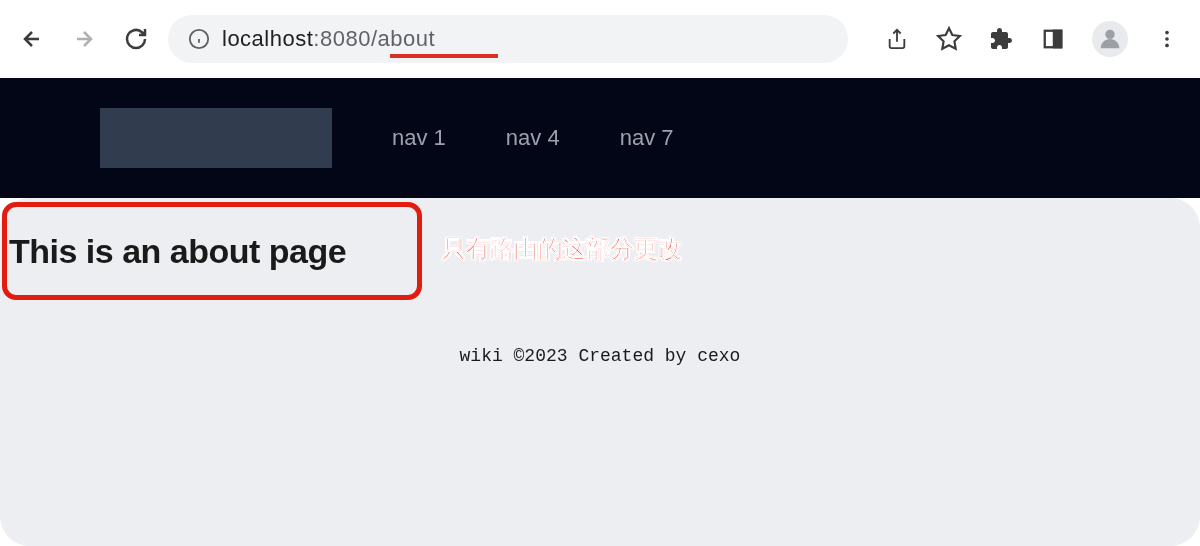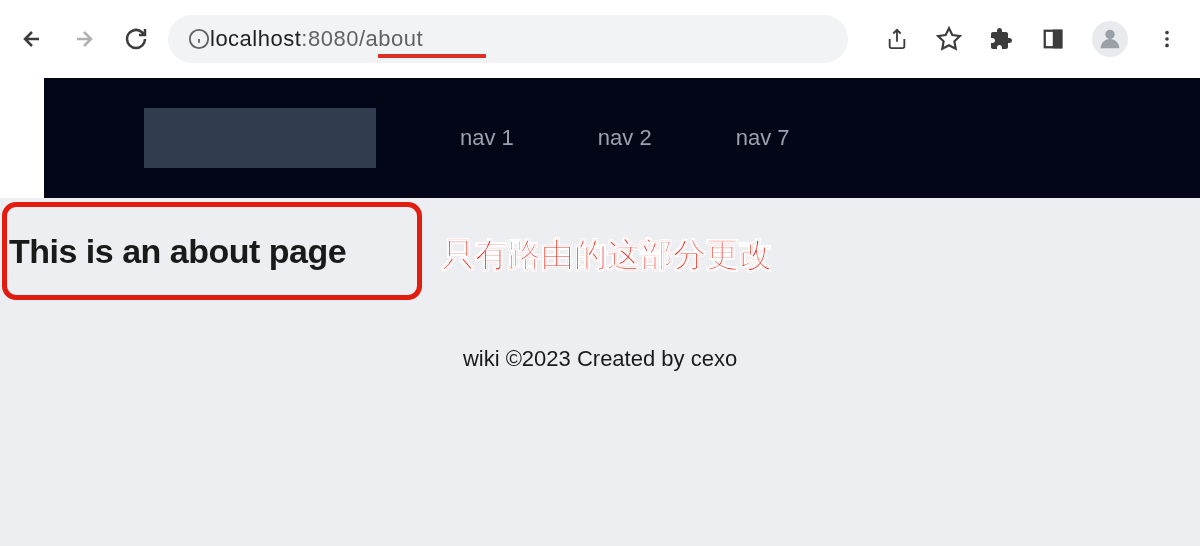--- a/index.html
+++ b/index.html
@@ -5,43 +5,43 @@
     * { margin: 0; padding: 0; box-sizing: border-box; }
     body { font-family: -apple-system, BlinkMacSystemFont, "Segoe UI", Arial, sans-serif; background: #fff; width: 1200px; height: 546px; overflow: hidden; }
     
     
     .browser-bar { height: 78px; background: #fff; display: flex; align-items: center; padding: 0 20px; gap: 20px; }
     .nav-controls { display: flex; align-items: center; gap: 28px; }
     .nav-arrow { width: 24px; height: 24px; display: flex; align-items: center; justify-content: center; color: #3c3c3c; }
     .nav-arrow.disabled { color: #b0b0b0; }
     .reload-icon { width: 24px; height: 24px; display: flex; align-items: center; justify-content: center; color: #3c3c3c; }
     
-    .address-bar { flex: 1; height: 48px; background: #f1f3f4; border-radius: 24px; display: flex; align-items: center; padding: 17px 20px; max-width: 680px; }
+    .address-bar { flex: 1; height: 48px; background: #f1f3f4; border-radius: 24px; display: flex; align-items: center; padding: 17px 20px; gap: 12px; max-width: 680px; }
     .site-info-icon { width: 22px; height: 22px; display: flex; align-items: center; justify-content: center; color: #5f6368; }
     .url-text { font-size: 22px; color: #202124; letter-spacing: 0.5px; position: relative; }
     .url-host-dim { color: #5f6368; }
     .url-underline { position: absolute; bottom: -6px; left: 168px; width: 108px; height: 4px; background: #d93025; }
     
     .toolbar-right { display: flex; align-items: center; gap: 26px; margin-left: auto; }
     .toolbar-icon { width: 26px; height: 26px; display: flex; align-items: center; justify-content: center; color: #3c3c3c; }
     .avatar { width: 36px; height: 36px; border-radius: 50%; background: #e8eaed; display: flex; align-items: center; justify-content: center; }
     .avatar svg { color: #9aa0a6; }
     
     
-    .page-header { background: #020617; height: 120px; display: flex; align-items: center; padding: 0 100px; gap: 64px; margin-left: 44px; }
+    .page-header { background: #020617; height: 120px; display: flex; align-items: center; padding: 0 100px; gap: 40px; }
     .logo-box { width: 232px; height: 60px; background: #313d4f; }
     .nav-item { color: #9ca1ac; font-size: 22px; margin-left: 20px; }
     
-    .page-body { background: #eceef1; position: relative; height: 348px; }
+    .page-body { background: #eceef1; position: relative; height: 348px; border-radius: 30px; }
     .content-box { position: absolute; top: 4px; left: 2px; width: 420px; height: 98px; border: 5px solid #e11d0f; border-radius: 14px; display: flex; align-items: center; padding-left: 2px; }
     .content-heading { font-size: 34px; font-weight: 700; color: #1a1a1a; letter-spacing: -0.5px; }
     
-    .annotation { position: absolute; top: 34px; left: 442px; font-size: 33px; font-weight: 700; color: #e11d0f; line-height: 1.4; -webkit-text-stroke: 0.5px #fff; text-shadow: -1px -1px 0 #fff, 1px -1px 0 #fff, -1px 1px 0 #fff, 1px 1px 0 #fff; }
+    .annotation { position: absolute; top: 34px; left: 442px; font-size: 24px; font-weight: 700; color: #e11d0f; line-height: 1.4; -webkit-text-stroke: 0.5px #fff; text-shadow: -1px -1px 0 #fff, 1px -1px 0 #fff, -1px 1px 0 #fff, 1px 1px 0 #fff; }
     
-    .footer-text { position: absolute; top: 148px; left: 0; right: 0; text-align: center; font-size: 22px; color: #1a1a1a; }
+    .footer-text { position: absolute; top: 148px; left: 0; right: 0; text-align: center; font-size: 18px; color: #1a1a1a; font-family: Liberation Mono, monospace; }
   </style>
 </head>
 <body>
 
 <div class="browser-bar">
   <div class="nav-controls">
     <div class="nav-arrow">
       <svg width="26" height="26" viewBox="0 0 24 24" fill="none" stroke="currentColor" stroke-width="2.5">
           <path d="M19 12H5M12 19l-7-7 7-7"></path>
         </svg>
@@ -107,21 +107,21 @@
           <circle cx="12" cy="12" r="2"></circle>
           <circle cx="12" cy="19" r="2"></circle>
         </svg>
     </div>
   </div>
 </div>
 
 <div class="page-header">
   <div class="logo-box"></div>
   <div class="nav-item">nav 1</div>
-  <div class="nav-item">nav 2</div>
+  <div class="nav-item">nav 4</div>
   <div class="nav-item">nav 7</div>
 </div>
 
 <div class="page-body">
   <div class="content-box">
     <h1 class="content-heading">This is an about page</h1>
   </div>
 
   <div class="annotation">
     <div>只有路由的这部分更改</div>

